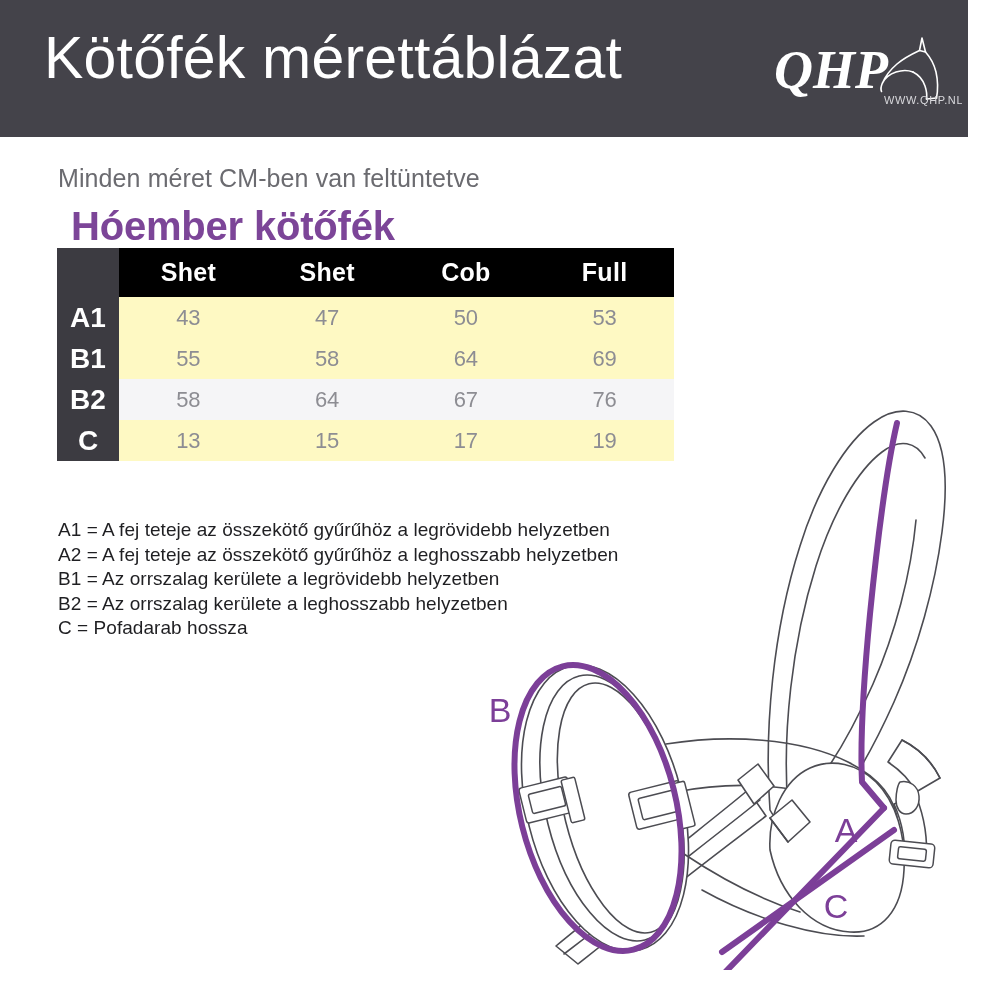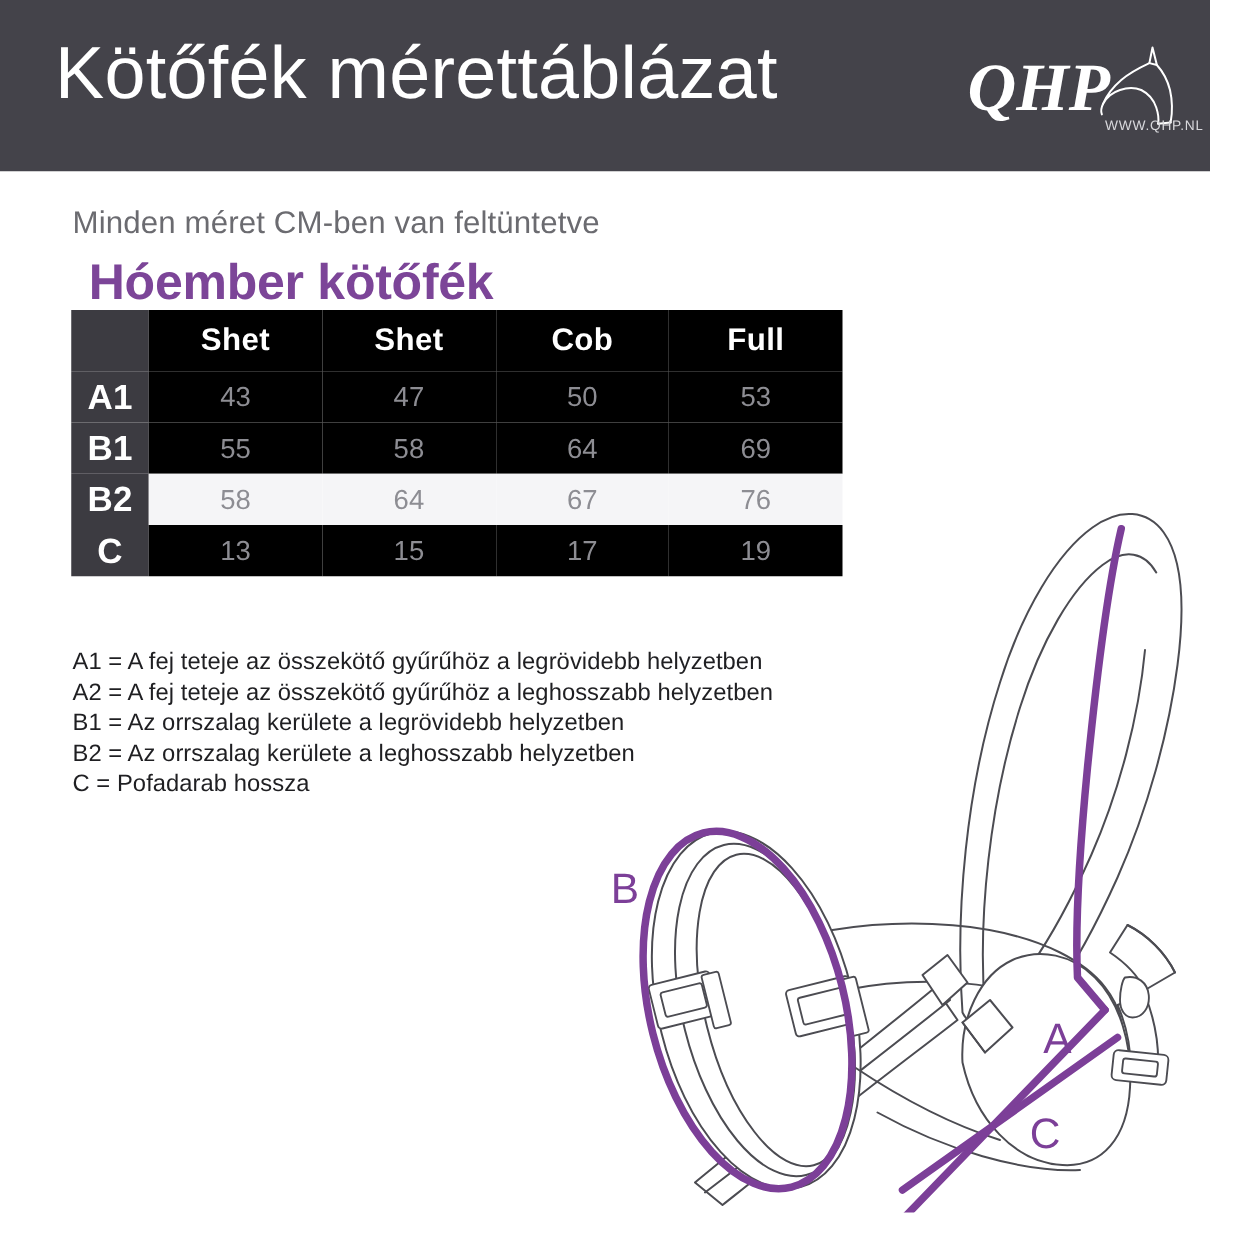--- a/index.html
+++ b/index.html
@@ -104,21 +104,21 @@
     font-size: 28px;
     font-weight: bold;
     text-align: center;
     vertical-align: middle;
   }
   td.value-cell {
     font-size: 22px;
     color: #8d8d93;
     text-align: center;
     vertical-align: middle;
-    background: #000000;
+    background: #fef9c3;
   }
   tbody tr.alt td.value-cell {
     background: #f5f5f7;
   }
 
   
   #legend {
     position: absolute;
     left: 58px;
     top: 518px;

